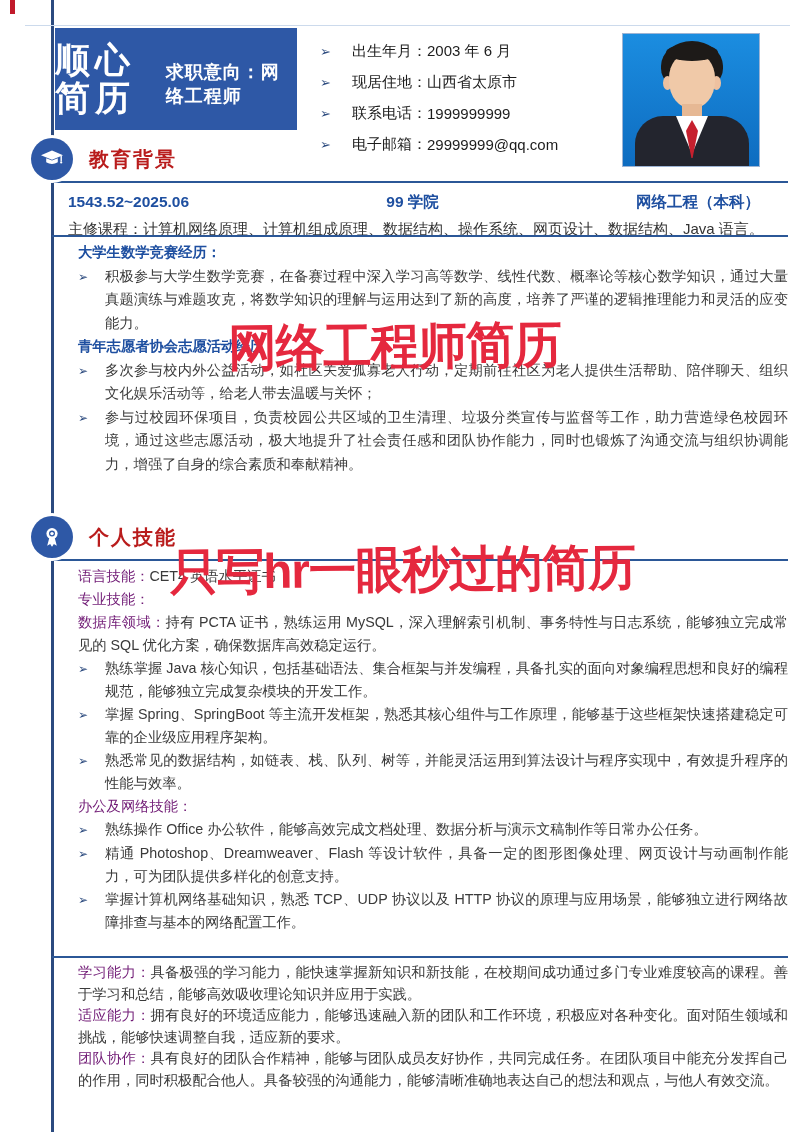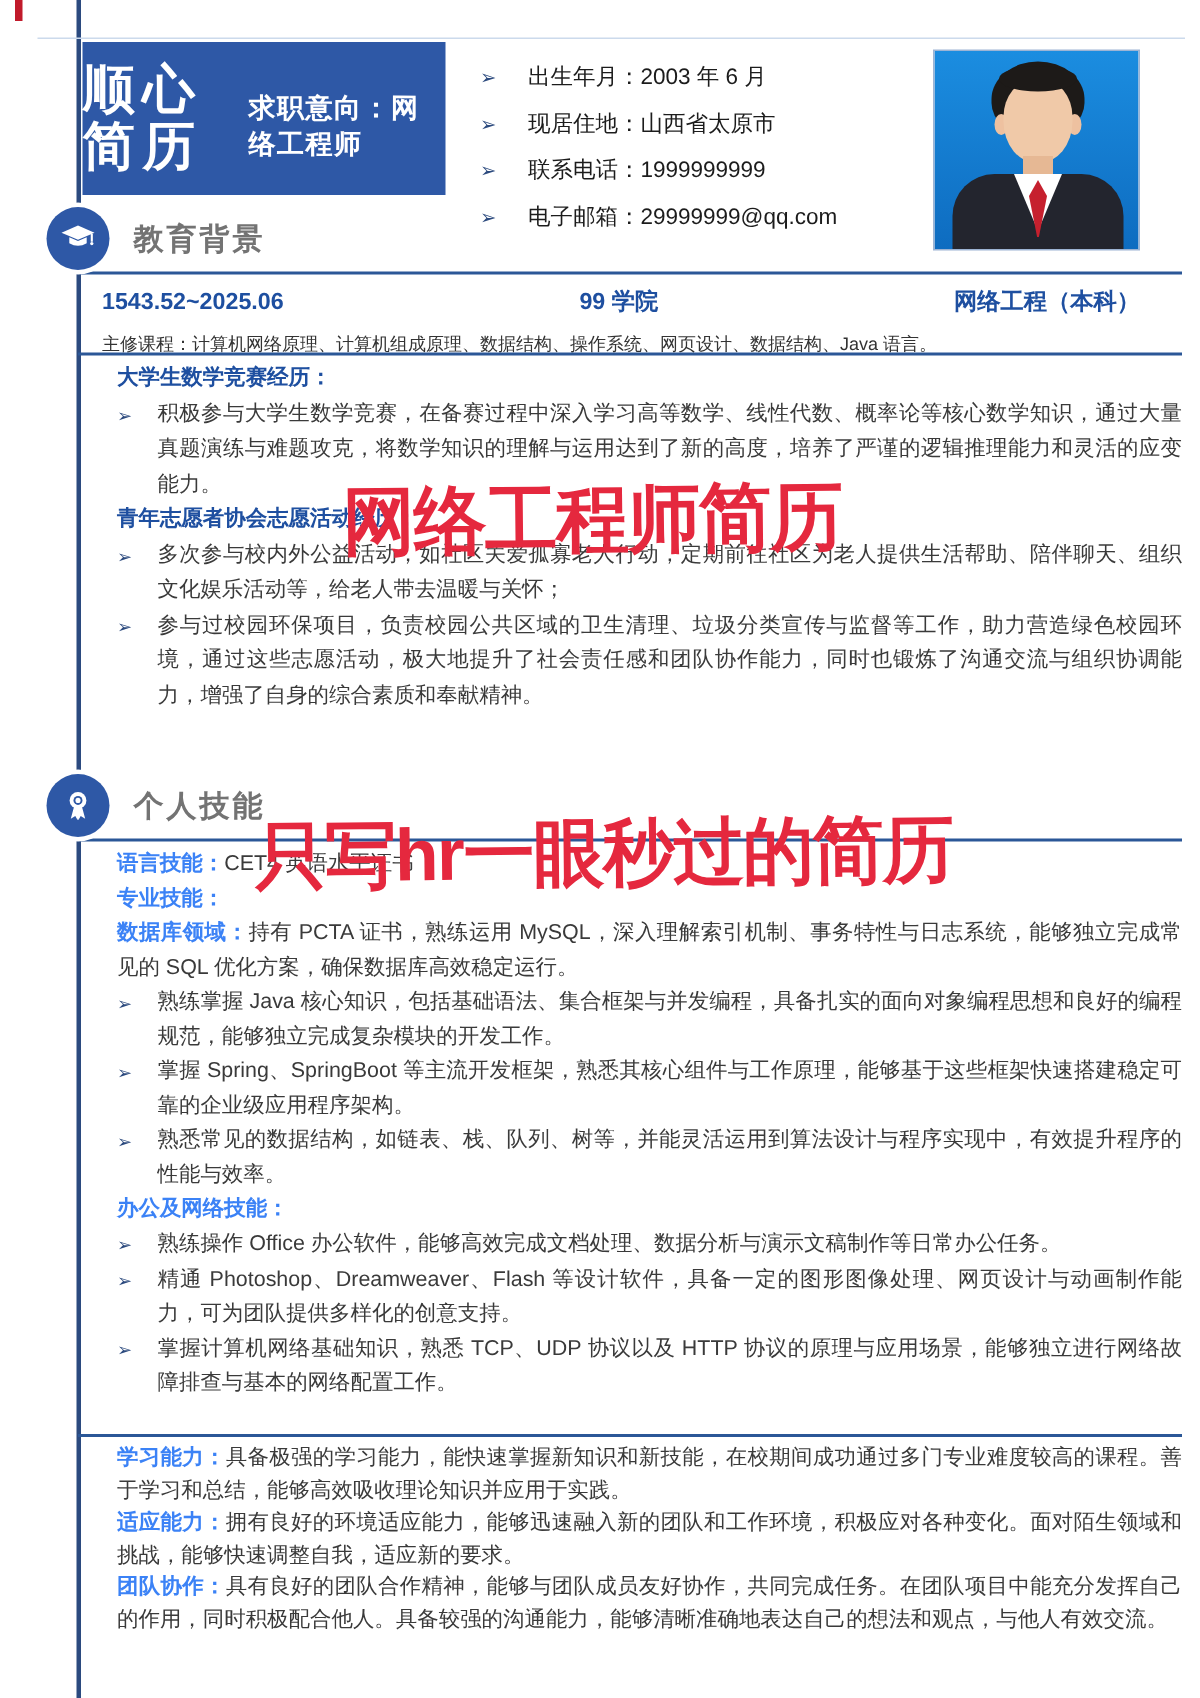--- a/index.html
+++ b/index.html
@@ -30,33 +30,33 @@
   .ph-neck{position:absolute;left:59px;top:70px;width:20px;height:16px;background:#e6b894;}
   .ph-suit{position:absolute;left:12px;top:82px;width:114px;height:52px;background:#23252e;border-radius:28px 28px 0 0;}
   .ph-shirt{position:absolute;left:53px;top:82px;width:32px;height:38px;background:#ffffff;clip-path:polygon(0 0,100% 0,50% 100%);}
   .ph-tie{position:absolute;left:63px;top:86px;width:12px;height:38px;background:#c6202e;clip-path:polygon(50% 0,100% 28%,55% 100%,45% 100%,0 28%);}
   
   .section{position:absolute;left:0;right:0;}
   #sec-edu{top:137px;} #sec-campus{top:235px;} #sec-skills{top:515px;} #sec-eval{top:956px;}
   .sec-head{display:flex;align-items:center;margin-left:31px;height:44px;}
   .sec-icon{width:42px;height:42px;border-radius:50%;background:#2e58a6;display:flex;align-items:center;
             justify-content:center;flex:none;box-shadow:0 0 0 3px #ffffff;z-index:2;}
-  .sec-title{margin-left:16px;font-size:20px;font-weight:bold;color:#737373;letter-spacing:2px;}
+  .sec-title{margin-left:16px;font-size:20px;font-weight:bold;color:#b91c1c;letter-spacing:2px;}
   .sec-rule{margin:0 12px 0 52px;border-top:2px solid #2b5797;}
   
   .edu-row{display:flex;justify-content:space-between;margin:7px 40px 0 68px;
            font-weight:bold;color:#1e4fa0;font-size:15.5px;line-height:24px;}
-  .edu-courses{margin:3px 12px 0 68px;font-size:12px;color:#333;line-height:24px;}
+  .edu-courses{margin:3px 12px 0 68px;font-size:15px;color:#333;line-height:24px;}
   
   .body-txt{margin:4px 12px 0 78px;font-size:14.3px;text-align:justify;color:#3a3a3a;}
   #sec-campus .body-txt{line-height:23.5px;}
   #sec-skills .body-txt{line-height:23px;}
   #sec-eval .body-txt{line-height:21.5px;}
   .grp-label{font-weight:bold;color:#1e4fa0;}
-  .ln-label{font-weight:bold;color:#3b82f6;}
+  .ln-label{font-weight:normal;color:#701a75;}
   .bullet{display:flex;}
   .bullet .arrow{width:27px;font-size:12px;padding-top:1px;}
   .b-text{flex:1;text-align:justify;}
   .para{margin:0;}
   
   .stamp{position:absolute;color:#e5283e;font-weight:900;white-space:nowrap;line-height:1;
          z-index:40;transform:scaleX(0.97) rotate(-0.6deg);transform-origin:left top;
          font-family:"Liberation Sans","DejaVu Sans",sans-serif;}
   #stamp1{left:228px;top:323px;font-size:50px;letter-spacing:-1px;}
   #stamp2{left:170px;top:548px;font-size:49px;letter-spacing:-1px;}

